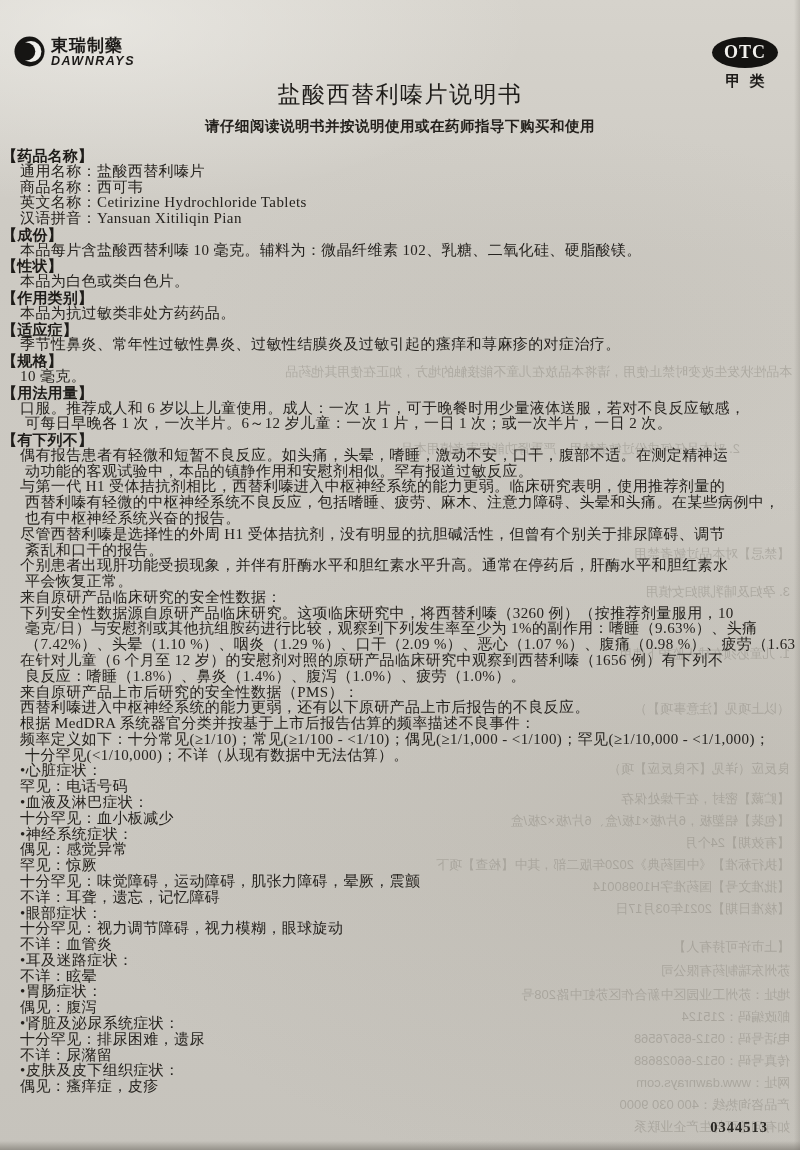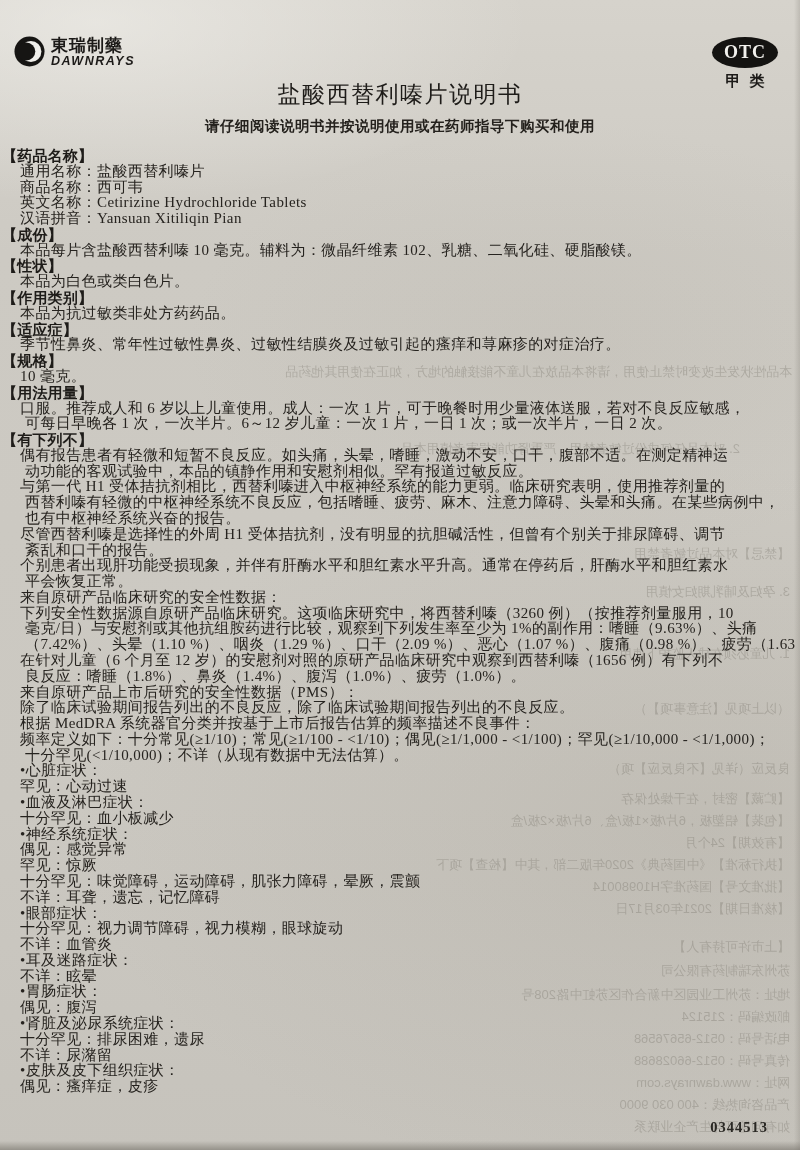--- a/index.html
+++ b/index.html
@@ -138,26 +138,26 @@
       <div class="bline flush">紊乱和口干的报告。</div>
       <div class="bline ind">个别患者出现肝功能受损现象，并伴有肝酶水平和胆红素水平升高。通常在停药后，肝酶水平和胆红素水</div>
       <div class="bline flush">平会恢复正常。</div>
       <div class="bline ind">来自原研产品临床研究的安全性数据：</div>
       <div class="bline ind">下列安全性数据源自原研产品临床研究。这项临床研究中，将西替利嗪（3260 例）（按推荐剂量服用，10</div>
       <div class="bline flush">毫克/日）与安慰剂或其他抗组胺药进行比较，观察到下列发生率至少为 1%的副作用：嗜睡（9.63%）、头痛</div>
       <div class="bline flush">（7.42%）、头晕（1.10 %）、咽炎（1.29 %）、口干（2.09 %）、恶心（1.07 %）、腹痛（0.98 %）、疲劳（1.63 %）。</div>
       <div class="bline ind">在针对儿童（6 个月至 12 岁）的安慰剂对照的原研产品临床研究中观察到西替利嗪（1656 例）有下列不</div>
       <div class="bline flush">良反应：嗜睡（1.8%）、鼻炎（1.4%）、腹泻（1.0%）、疲劳（1.0%）。</div>
       <div class="bline ind">来自原研产品上市后研究的安全性数据（PMS）：</div>
-      <div class="bline ind">除了临床试验期间报告列出的不良反应，除了临床试验期间报告列出的不良反应。</div>
+      <div class="bline ind">西替利嗪进入中枢神经系统的能力更弱，还有以下原研产品上市后报告的不良反应。</div>
       <div class="bline ind">根据 MedDRA 系统器官分类并按基于上市后报告估算的频率描述不良事件：</div>
       <div class="bline ind">频率定义如下：十分常见(≥1/10)；常见(≥1/100 - &lt;1/10)；偶见(≥1/1,000 - &lt;1/100)；罕见(≥1/10,000 - &lt;1/1,000)；</div>
       <div class="bline flush">十分罕见(&lt;1/10,000)；不详（从现有数据中无法估算）。</div>
       <div class="bline ind">•心脏症状：</div>
-      <div class="bline ind">罕见：心动过速</div>
+      <div class="bline ind">罕见：电话号码</div>
       <div class="bline ind">•血液及淋巴症状：</div>
       <div class="bline ind">十分罕见：血小板减少</div>
       <div class="bline ind">•神经系统症状：</div>
       <div class="bline ind">偶见：感觉异常</div>
       <div class="bline ind">罕见：惊厥</div>
       <div class="bline ind">十分罕见：味觉障碍，运动障碍，肌张力障碍，晕厥，震颤</div>
       <div class="bline ind">不详：耳聋，遗忘，记忆障碍</div>
       <div class="bline ind">•眼部症状：</div>
       <div class="bline ind">十分罕见：视力调节障碍，视力模糊，眼球旋动</div>
       <div class="bline ind">不详：血管炎</div>

